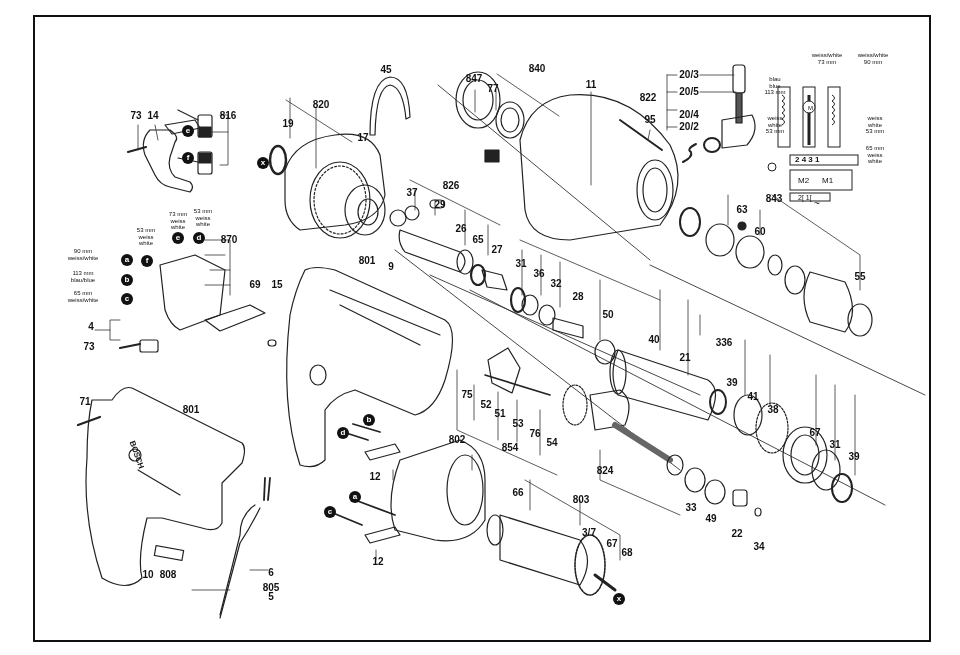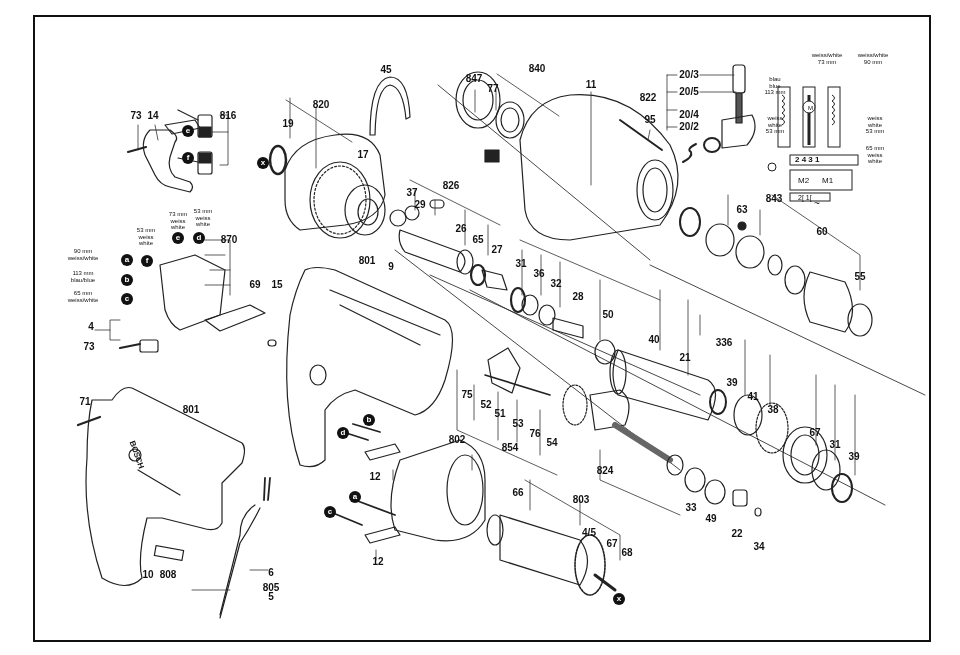--- a/index.html
+++ b/index.html
@@ -202,21 +202,21 @@
     <path d="M205,240 l25,0 l0,55 M205,255 l20,0 M210,270 l20,0 M205,285 l25,0"></path>
   </g>
 </svg>
 
 <div class="lbl" style="left:136px;top:116px">73</div>
 <div class="lbl" style="left:153px;top:116px">14</div>
 <div class="lbl" style="left:228px;top:116px">816</div>
 
 <div class="lbl" style="left:288px;top:124px">19</div>
 <div class="lbl" style="left:321px;top:105px">820</div>
-<div class="lbl" style="left:363px;top:155px">17</div>
+<div class="lbl" style="left:363px;top:138px">17</div>
 
 <div class="lbl" style="left:229px;top:240px">870</div>
 <div class="lbl" style="left:255px;top:285px">69</div>
 <div class="lbl" style="left:277px;top:285px">15</div>
 <div class="lbl" style="left:91px;top:327px">4</div>
 <div class="lbl" style="left:89px;top:347px">73</div>
 
 <div class="lbl" style="left:386px;top:70px">45</div>
 <div class="lbl" style="left:474px;top:79px">847</div>
 <div class="lbl" style="left:493px;top:89px">77</div>
@@ -224,21 +224,21 @@
 <div class="lbl" style="left:591px;top:85px">11</div>
 <div class="lbl" style="left:650px;top:120px">95</div>
 
 <div class="lbl" style="left:648px;top:98px">822</div>
 <div class="lbl" style="left:689px;top:75px">20/3</div>
 <div class="lbl" style="left:689px;top:92px">20/5</div>
 <div class="lbl" style="left:689px;top:115px">20/4</div>
 <div class="lbl" style="left:689px;top:127px">20/2</div>
 
 <div class="lbl" style="left:412px;top:193px">37</div>
-<div class="lbl" style="left:420px;top:205px">29</div>
+<div class="lbl" style="left:440px;top:205px">29</div>
 <div class="lbl" style="left:451px;top:186px">826</div>
 <div class="lbl" style="left:461px;top:229px">26</div>
 <div class="lbl" style="left:478px;top:240px">65</div>
 <div class="lbl" style="left:497px;top:250px">27</div>
 
 <div class="lbl" style="left:521px;top:264px">31</div>
 <div class="lbl" style="left:539px;top:274px">36</div>
 <div class="lbl" style="left:556px;top:284px">32</div>
 <div class="lbl" style="left:578px;top:297px">28</div>
 <div class="lbl" style="left:608px;top:315px">50</div>
@@ -248,21 +248,21 @@
 <div class="lbl" style="left:724px;top:343px">336</div>
 <div class="lbl" style="left:732px;top:383px">39</div>
 <div class="lbl" style="left:753px;top:397px">41</div>
 <div class="lbl" style="left:773px;top:410px">38</div>
 <div class="lbl" style="left:815px;top:433px">67</div>
 <div class="lbl" style="left:835px;top:445px">31</div>
 <div class="lbl" style="left:854px;top:457px">39</div>
 
 <div class="lbl" style="left:742px;top:210px">63</div>
 <div class="lbl" style="left:774px;top:199px">843</div>
-<div class="lbl" style="left:822px;top:232px">60</div>
+<div class="lbl" style="left:760px;top:232px">60</div>
 <div class="lbl" style="left:860px;top:277px">55</div>
 
 <div class="lbl" style="left:467px;top:395px">75</div>
 <div class="lbl" style="left:486px;top:405px">52</div>
 <div class="lbl" style="left:500px;top:414px">51</div>
 <div class="lbl" style="left:518px;top:424px">53</div>
 <div class="lbl" style="left:535px;top:434px">76</div>
 <div class="lbl" style="left:552px;top:443px">54</div>
 <div class="lbl" style="left:510px;top:448px">854</div>
 <div class="lbl" style="left:605px;top:471px">824</div>
@@ -282,21 +282,21 @@
 <div class="lbl" style="left:271px;top:573px">6</div>
 <div class="lbl" style="left:271px;top:588px">805</div>
 <div class="lbl" style="left:271px;top:597px">5</div>
 
 <div class="lbl" style="left:375px;top:477px">12</div>
 <div class="lbl" style="left:457px;top:440px">802</div>
 <div class="lbl" style="left:378px;top:562px">12</div>
 
 <div class="lbl" style="left:518px;top:493px">66</div>
 <div class="lbl" style="left:581px;top:500px">803</div>
-<div class="lbl" style="left:589px;top:533px">4/5</div>
+<div class="lbl" style="left:589px;top:533px">3/7</div>
 <div class="lbl" style="left:612px;top:544px">67</div>
 <div class="lbl" style="left:627px;top:553px">68</div>
 
 <div class="wire-badge" style="left:188px;top:131px">e</div>
 <div class="wire-badge" style="left:188px;top:158px">f</div>
 <div class="wire-badge" style="left:178px;top:238px">e</div>
 <div class="wire-badge" style="left:199px;top:238px">d</div>
 <div class="wire-badge" style="left:127px;top:260px">a</div>
 <div class="wire-badge" style="left:147px;top:261px">f</div>
 <div class="wire-badge" style="left:127px;top:280px">b</div>

